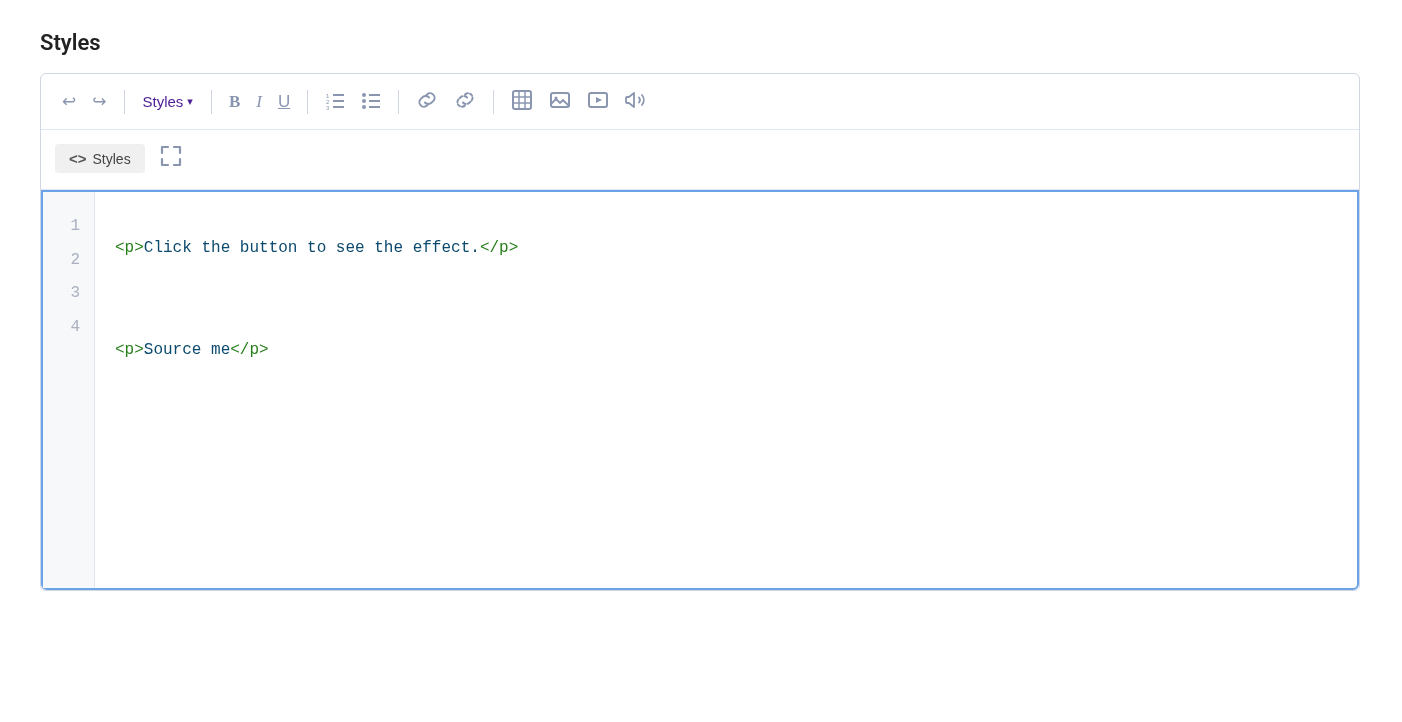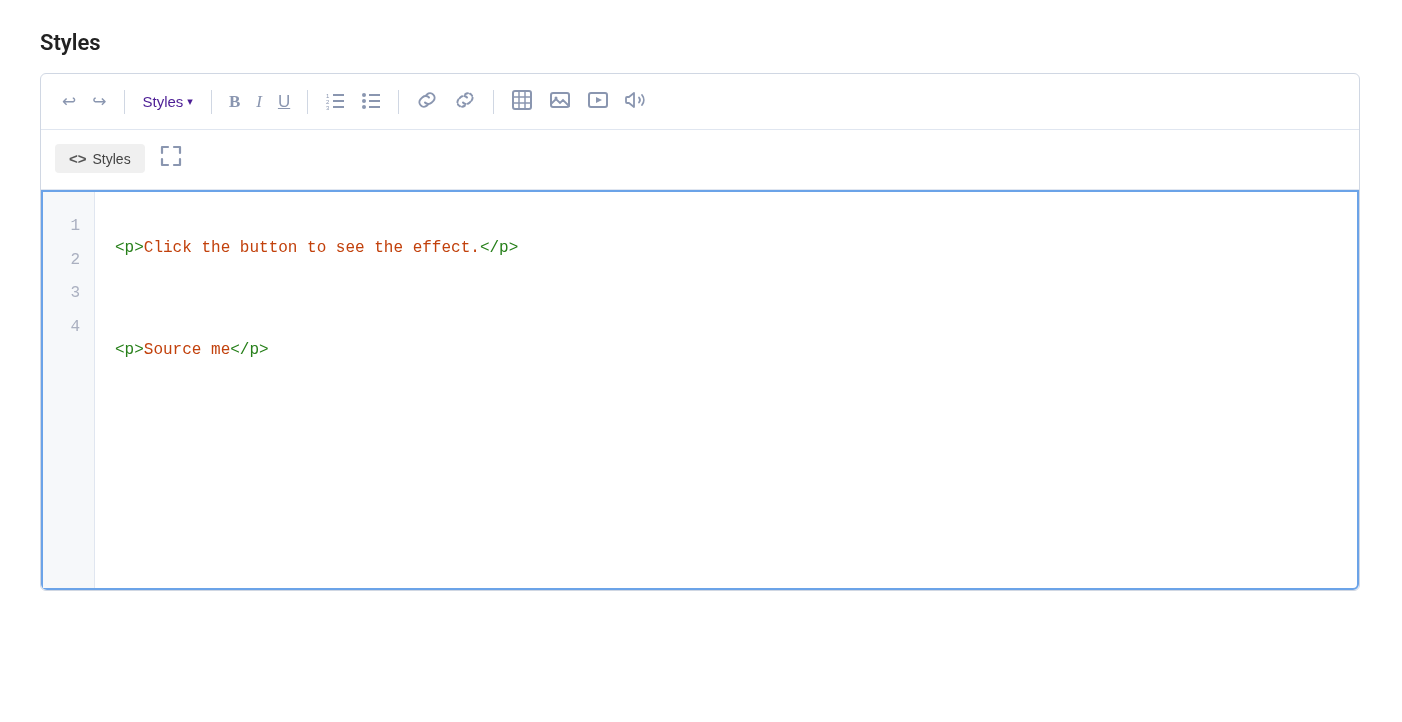--- a/index.html
+++ b/index.html
@@ -185,21 +185,21 @@
     .code-line {
       min-height: 1.6em;
       display: block;
     }
 
     .tag {
       color: #267f19;
     }
 
     .text-content {
-      color: #c2410c;
+      color: #0c4a6e;
     }
     .icon-undo::before { content: "↩"; font-size: 17px; }
     .icon-redo::before { content: "↪"; font-size: 17px; }
   </style>
 </head>
 <body>
 
 <h1 class="page-title">Styles</h1>
 
 <div class="editor-container">

